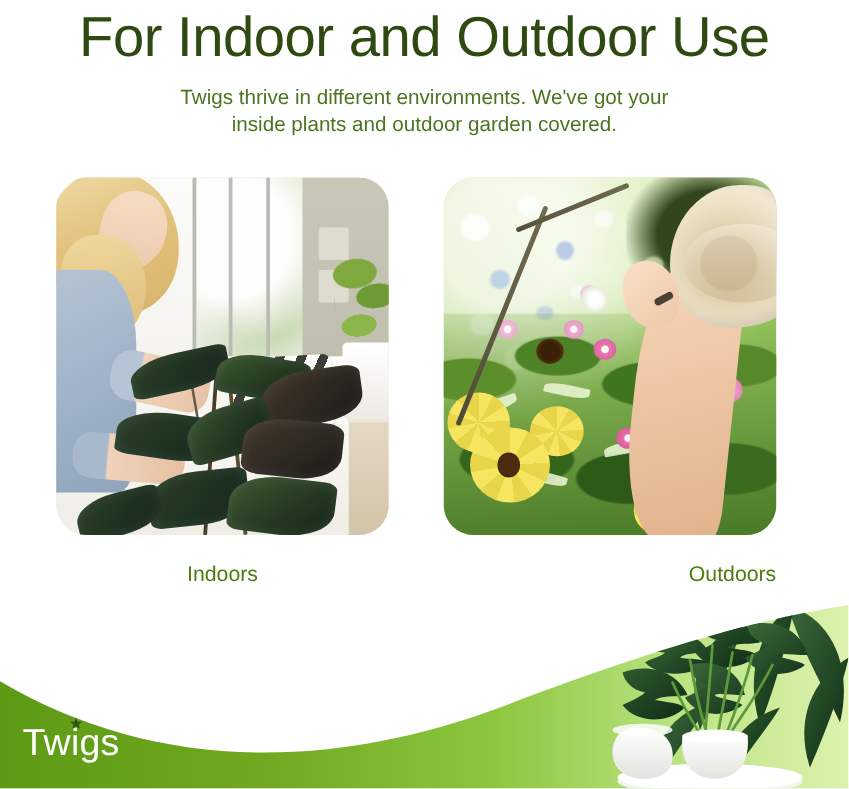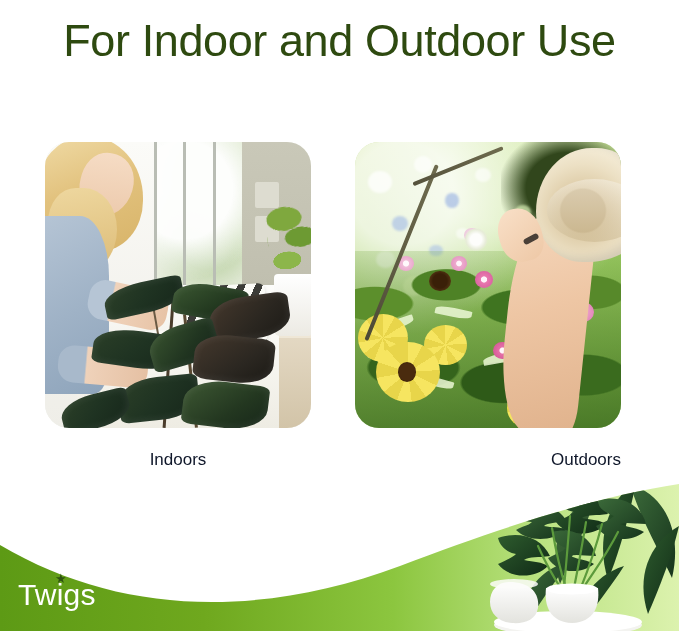--- a/index.html
+++ b/index.html
@@ -18,21 +18,21 @@
   
   .page-header {
     position: absolute;
     left: 0;
     top: 0;
     width: 679px;
     text-align: center;
   }
   .headline {
     margin: 0;
-    padding-top: 14px;
+    padding-top: 3px;
     font-family: "Liberation Sans", sans-serif;
     font-size: 45px;
     line-height: 54px;
     font-weight: 400;
     letter-spacing: -0.4px;
     color: #2E4A10;
     white-space: nowrap;
   }
   .subhead {
     margin: 0 auto;
@@ -349,21 +349,21 @@
 
   
   .caption {
     position: absolute;
     top: 449px;
     width: 266px;
     text-align: center;
     font-family: "Liberation Sans", sans-serif;
     font-size: 17px;
     line-height: 22px;
-    color: #0f172a;
+    color: #4d7c0f;
   }
   .caption.left  { left: 45px; }
   .caption.right { left: 355px; text-align: right; }
 
   
   .bottom-band {
     position: absolute;
     left: 0;
     top: 466px;
     width: 679px;
@@ -392,20 +392,21 @@
     font-size: 13px;
     line-height: 11px;
     text-align: center;
   }
 </style>
 </head>
 <body>
 
 <div class="page-header">
   <h1 class="headline">For Indoor and Outdoor Use</h1>
+  <p class="subhead">Twigs thrive in different environments. We've got your inside plants and outdoor garden covered.</p>
 </div>
 
 <div class="cards-row">
 
   <div class="photo-card left">
     <div class="photo-scene">
       <div class="indoor-bg"></div>
       <div class="ph-layer indoor-window"></div>
       <div class="ph-layer indoor-mullion" style="left:52%"></div>
       <div class="ph-layer indoor-mullion" style="left:63%"></div>

